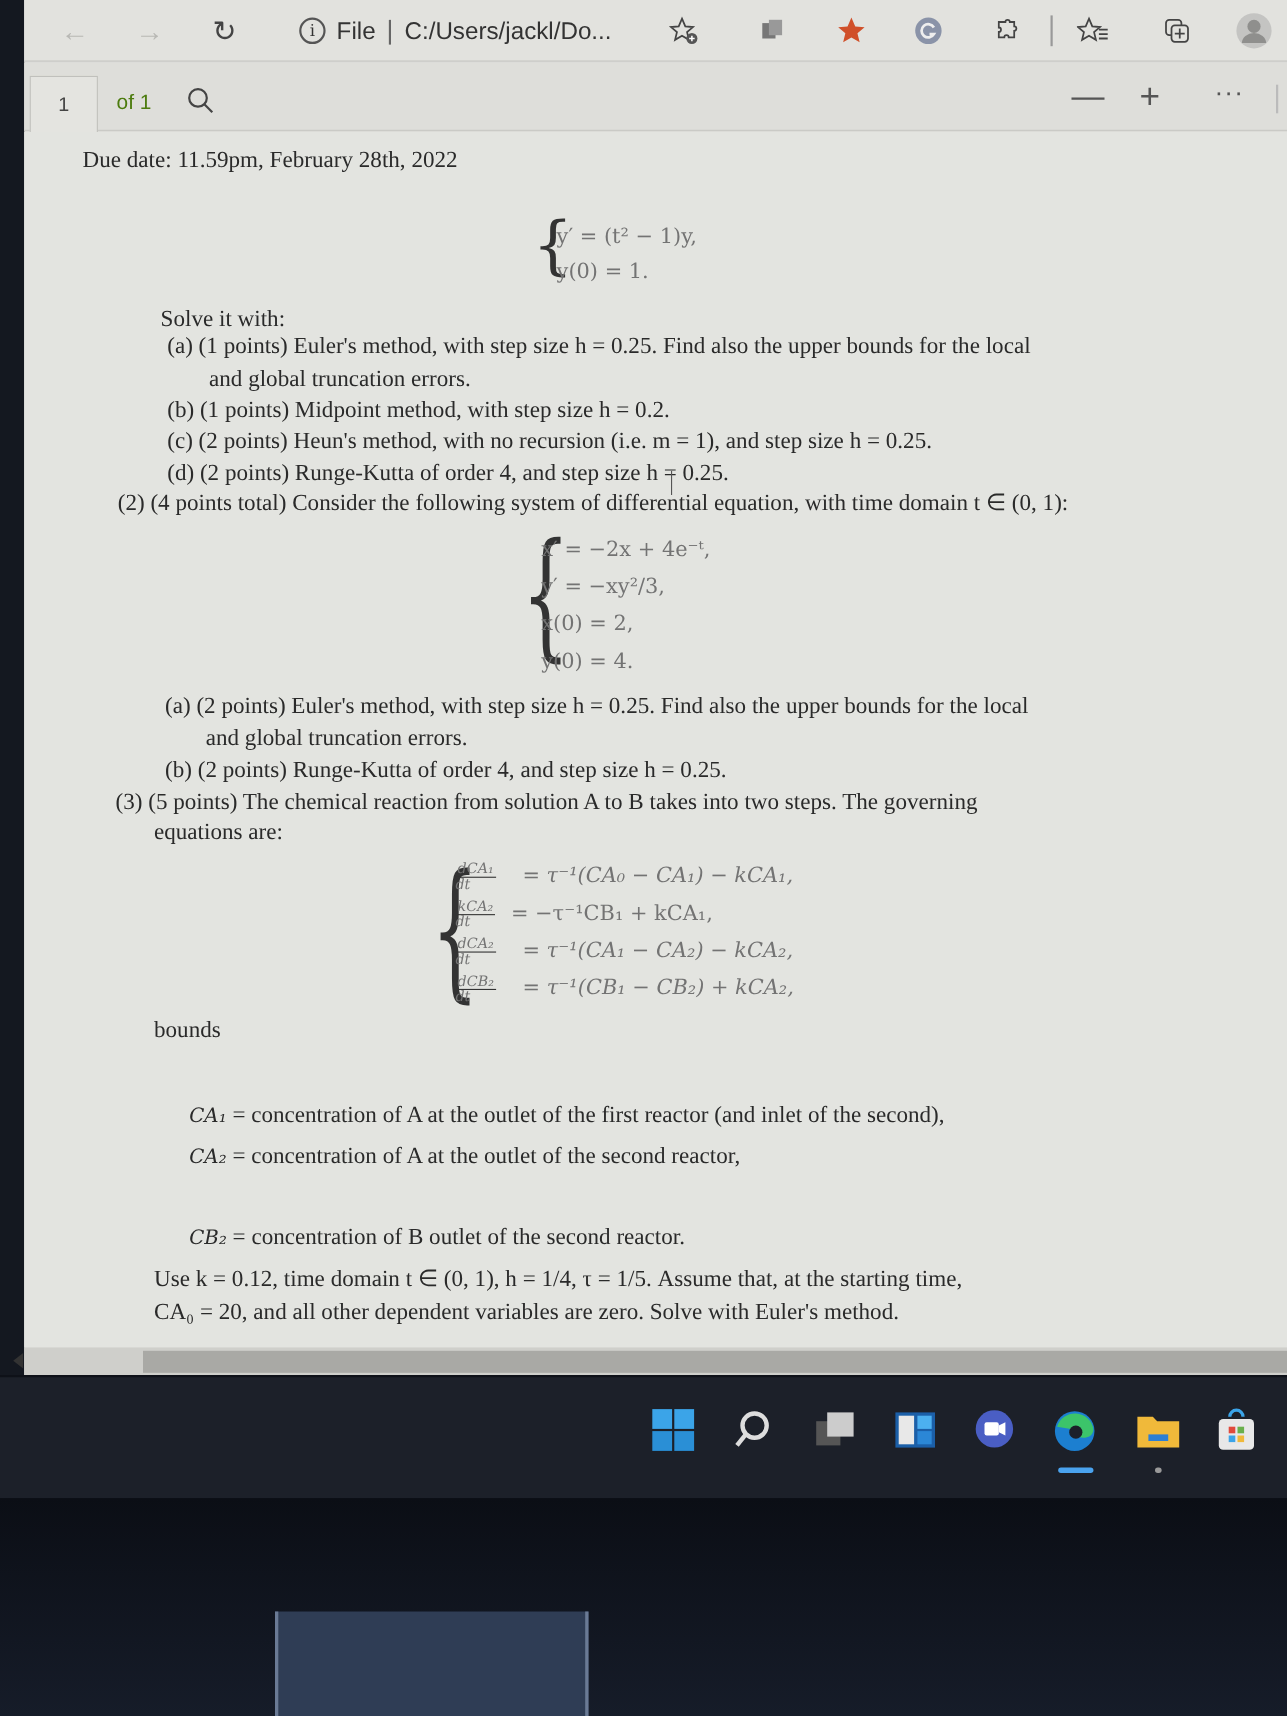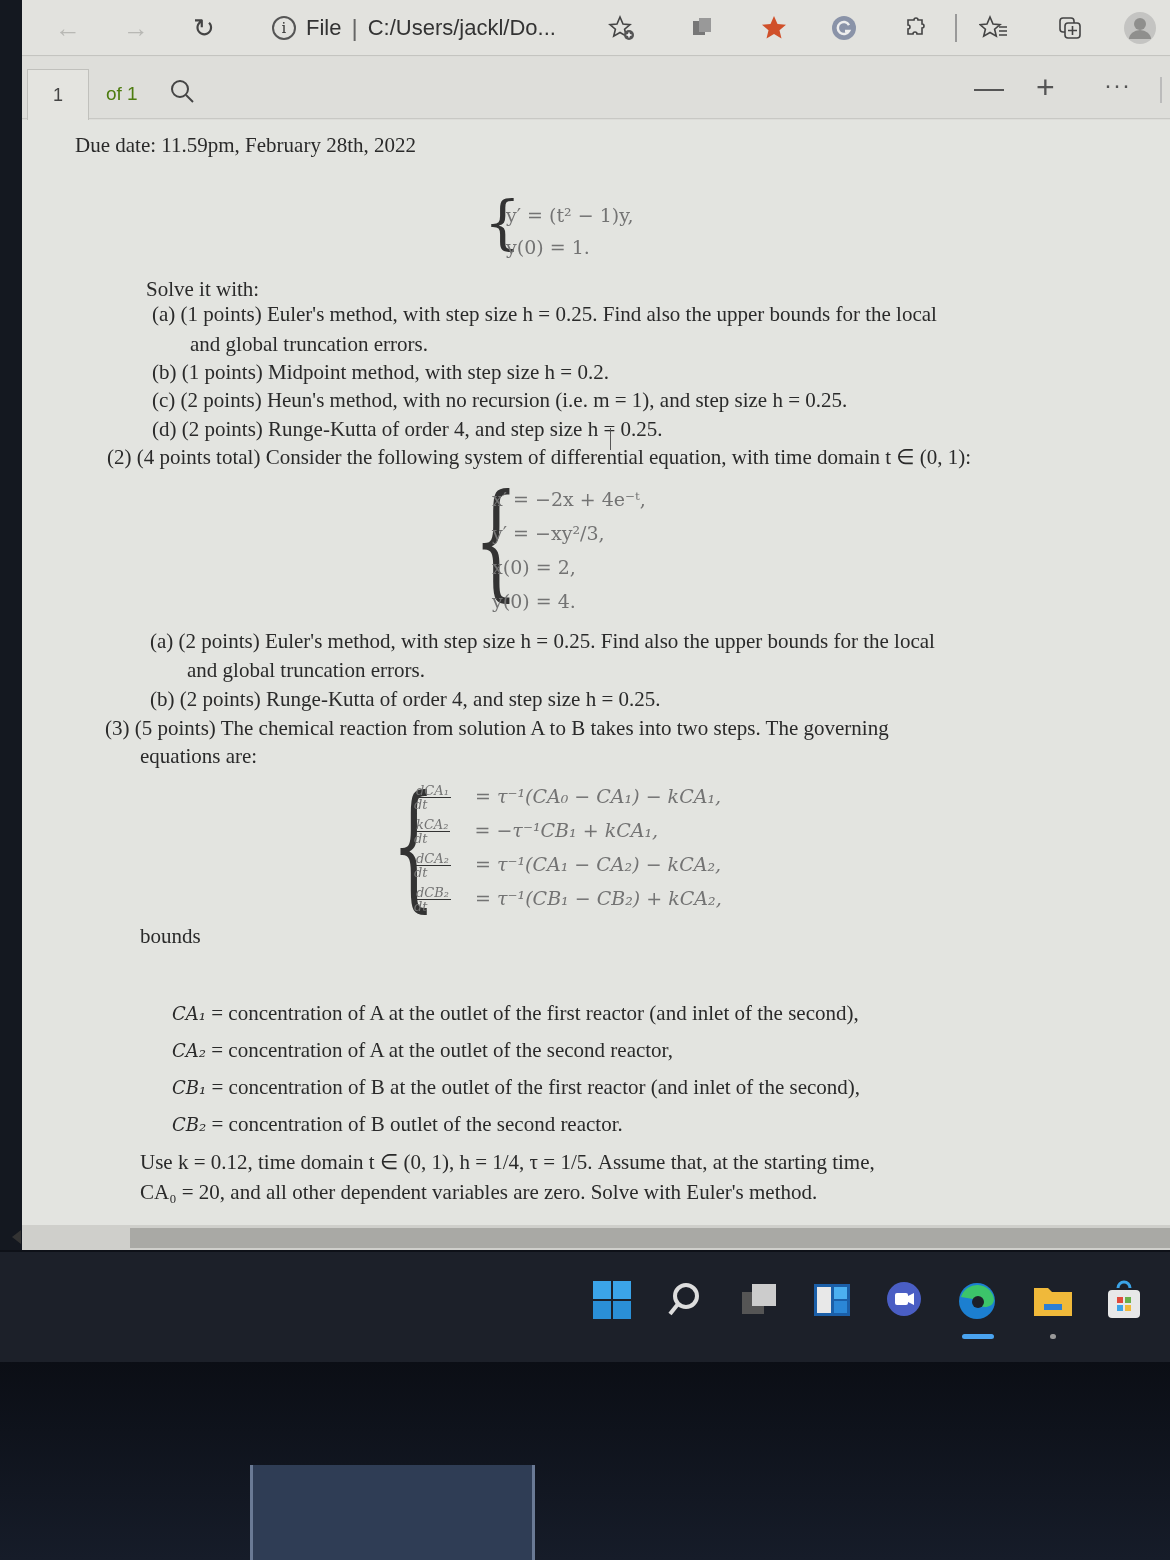--- a/index.html
+++ b/index.html
@@ -167,36 +167,35 @@
   <div class="line" style="left:83px;top:596px">(3) (5 points) The chemical reaction from solution A to B takes into two steps. The governing</div>
   <div class="line" style="left:118px;top:624px">equations are:</div>
 
   <div class="brace" style="left:370px;top:658px;font-size:136px;line-height:136px;transform:scaleX(0.5);transform-origin:left">{</div>
   <div class="eq" style="left:392px;top:664px">
     <span class="frac"><span class="num">dCA₁</span><span class="den">dt</span></span>
     <span style="margin-left:18px;font-style:italic">= τ⁻¹(CA₀ − CA₁) − kCA₁,</span>
   </div>
   <div class="eq" style="left:392px;top:698px">
     <span class="frac"><span class="num">kCA₂</span><span class="den">dt</span></span>
-    <span style="margin-left:18px;font-style:italic">= −τ⁻¹CB₁ + kCA₁,</span>
+    <span style="margin-left:8px;">= −τ⁻¹CB₁ + kCA₁,</span>
   </div>
   <div class="eq" style="left:392px;top:732px">
     <span class="frac"><span class="num">dCA₂</span><span class="den">dt</span></span>
     <span style="margin-left:18px;font-style:italic">= τ⁻¹(CA₁ − CA₂) − kCA₂,</span>
   </div>
   <div class="eq" style="left:392px;top:766px">
     <span class="frac"><span class="num">dCB₂</span><span class="den">dt</span></span>
     <span style="margin-left:18px;font-style:italic">= τ⁻¹(CB₁ − CB₂) + kCA₂,</span>
   </div>
 
   <div class="line" style="left:118px;top:804px">bounds</div>
 
   <div class="line" style="left:150px;top:881px"><span class="math">CA₁</span><span> = concentration of A at the outlet of the first reactor (and inlet of the second),</span></div>
   <div class="line" style="left:150px;top:918px"><span class="math">CA₂</span><span> = concentration of A at the outlet of the second reactor,</span></div>
-  <div class="line" style="left:150px;top:955px"><span class="math">CB₁</span><span> = concentration of B at the outlet of the first reactor (and inlet of the second),</span></div>
   <div class="line" style="left:150px;top:992px"><span class="math">CB₂</span><span> = concentration of B outlet of the second reactor.</span></div>
 
   <div class="line" style="left:118px;top:1030px">Use k = 0.12, time domain t ∈ (0, 1), h = 1/4, τ = 1/5. Assume that, at the starting time,</div>
   <div class="line" style="left:118px;top:1060px">CA₀ = 20, and all other dependent variables are zero. Solve with Euler's method.</div>
 </div>
 
 <div class="hscroll">
   <div class="arrow" style="left:0"></div>
   <div class="thumb"></div>
 </div>

